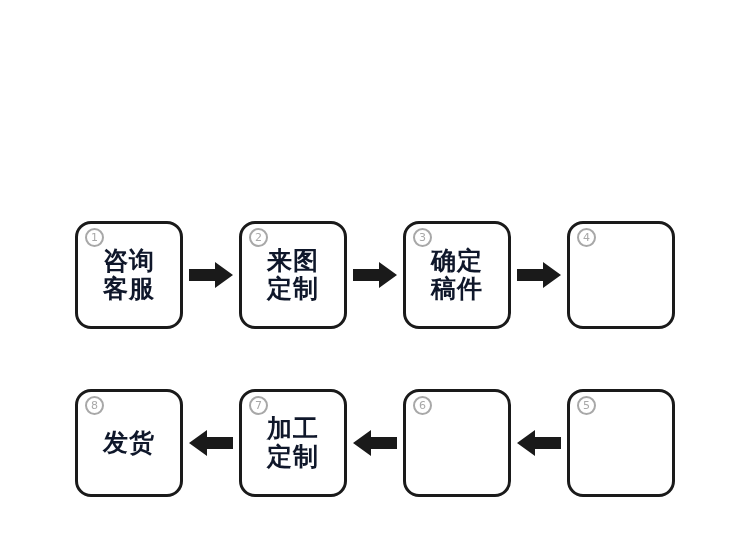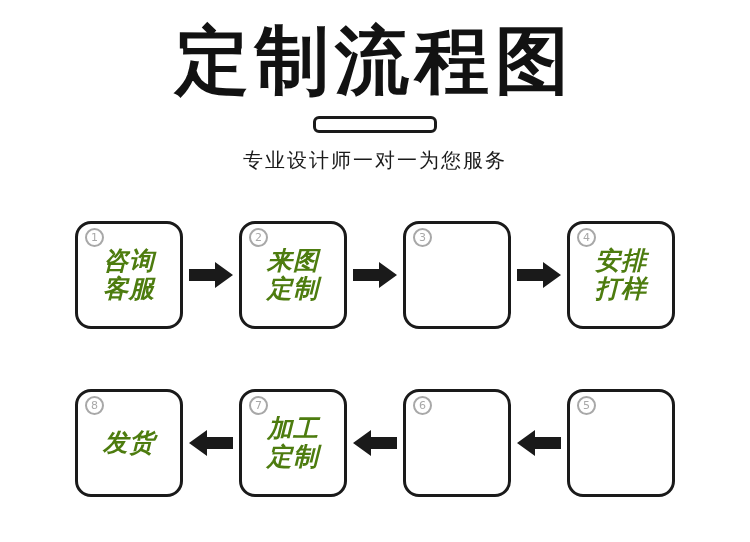--- a/index.html
+++ b/index.html
@@ -98,47 +98,39 @@
     text-align: center;
     font-family: "DejaVu Sans", sans-serif;
     box-sizing: border-box;
   }
   .node .label {
     font-size: 25px;
     font-weight: bold;
     line-height: 1.14;
     letter-spacing: 1px;
     text-align: center;
-    color: #4d7c0f;
+    color: #0f172a;
     font-family: "DejaVu Sans", sans-serif;
     white-space: pre-line;
-    font-style: italic;
   }
 
   
   .arrow-h {
     width: 56px;
     display: flex;
     align-items: center;
     justify-content: center;
   }
   .arrow-h svg { display: block; }
 </style>
 </head>
 <body>
 
 <div class="page">
 
-  <div class="header">
-    <div class="title">定制流程图</div>
-    <div class="divider-wrap">
-      <div class="divider"></div>
-    </div>
-    <div class="subtitle">专业设计师一对一为您服务</div>
-  </div>
 
   <div class="flow">
 
     <div class="row row1">
 
       <div class="node">
         <span class="badge">1</span>
         <span class="label">咨询
 客服</span>
       </div>
@@ -156,32 +148,32 @@
       </div>
 
       <div class="arrow-h">
         <svg width="44" height="26" viewBox="0 0 44 26" aria-hidden="true">
           <polygon points="0,7 26,7 26,0 44,13 26,26 26,19 0,19" fill="#1a1a1a"></polygon>
         </svg>
       </div>
 
       <div class="node">
         <span class="badge">3</span>
+        <span class="label">确定
+稿件</span>
       </div>
 
       <div class="arrow-h">
         <svg width="44" height="26" viewBox="0 0 44 26" aria-hidden="true">
           <polygon points="0,7 26,7 26,0 44,13 26,26 26,19 0,19" fill="#1a1a1a"></polygon>
         </svg>
       </div>
 
       <div class="node">
         <span class="badge">4</span>
-        <span class="label">安排
-打样</span>
       </div>
 
     </div>
 
     <div class="row row2">
 
       <div class="node">
         <span class="badge">8</span>
         <span class="label">发货</span>
       </div>

